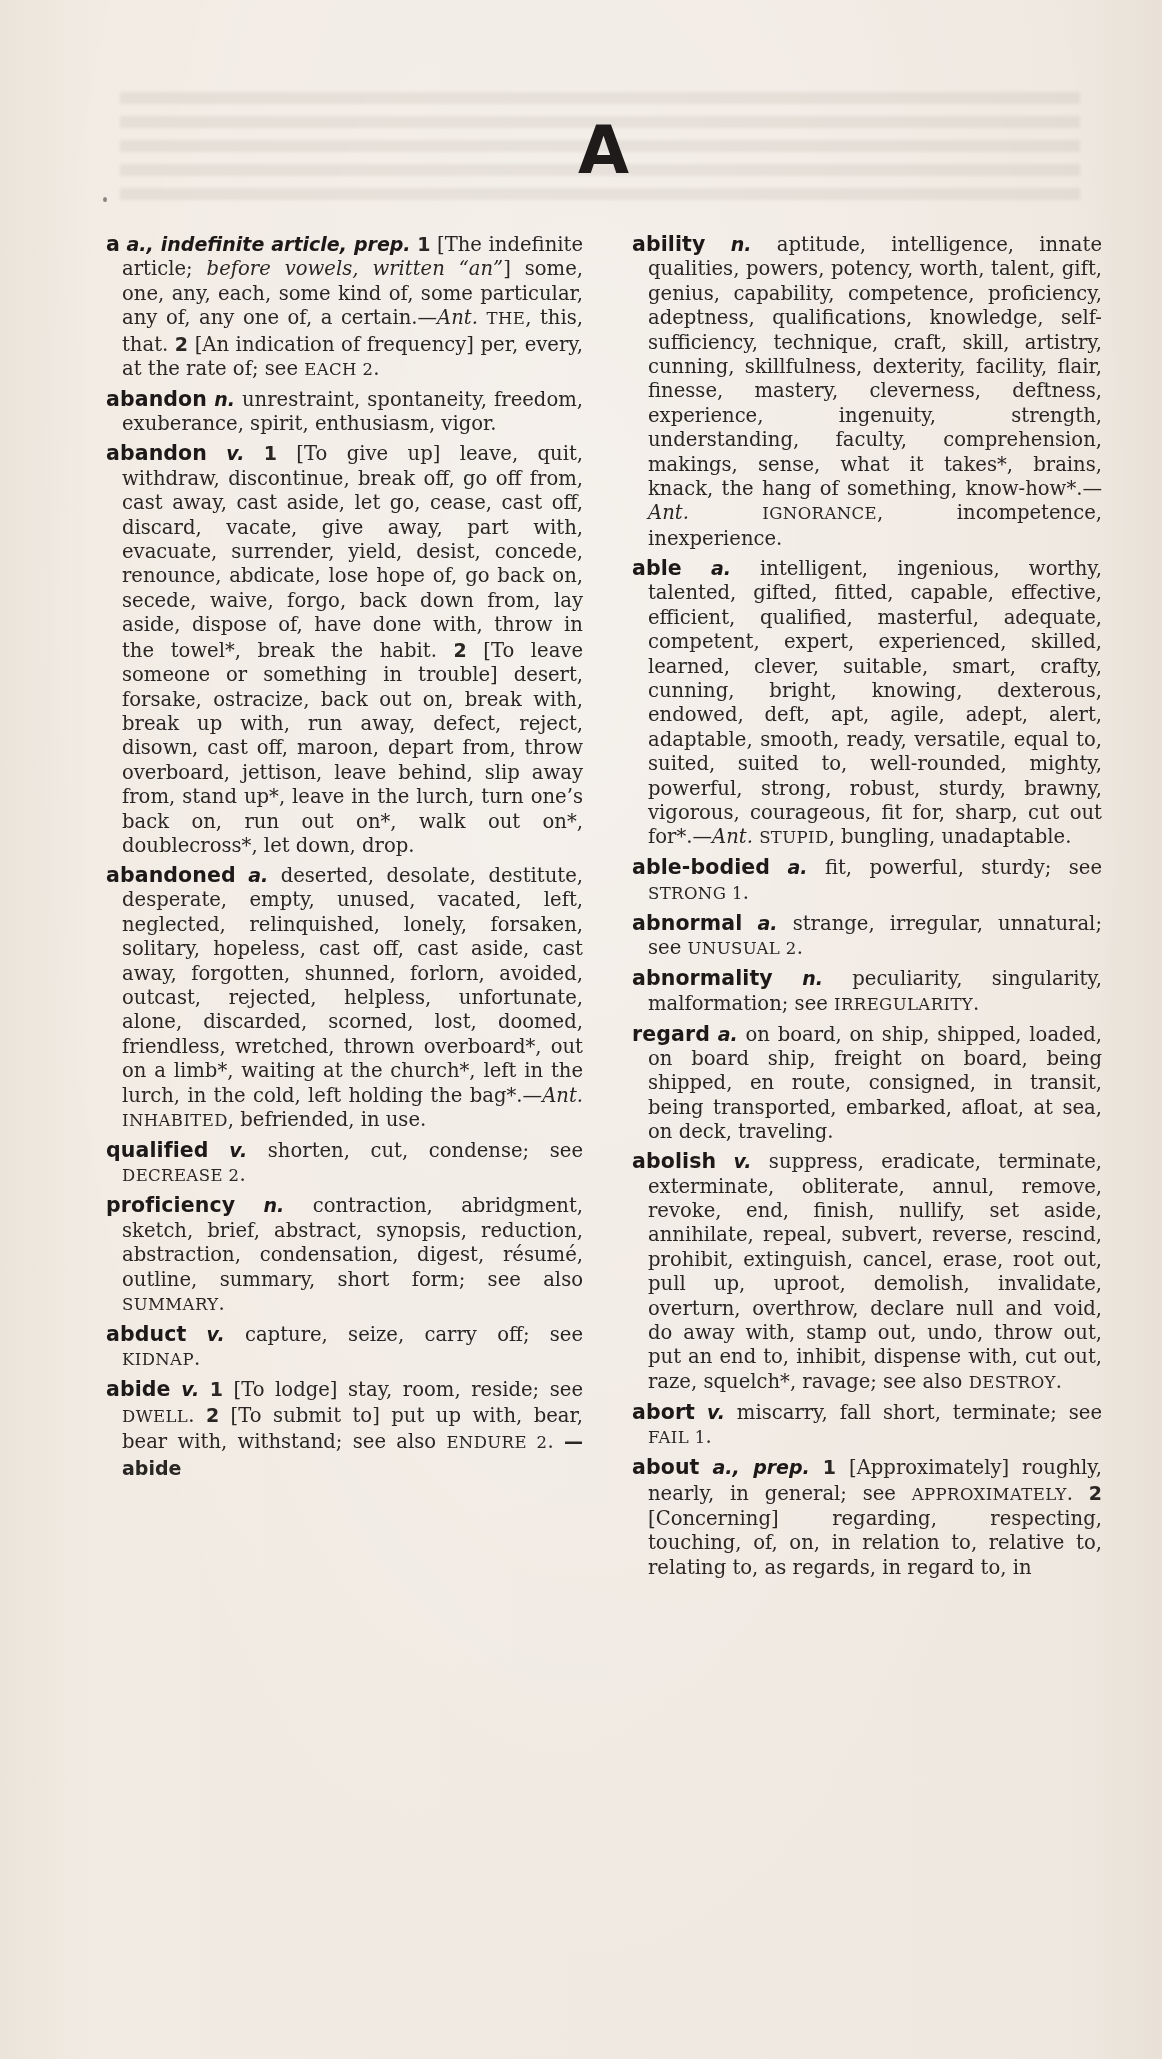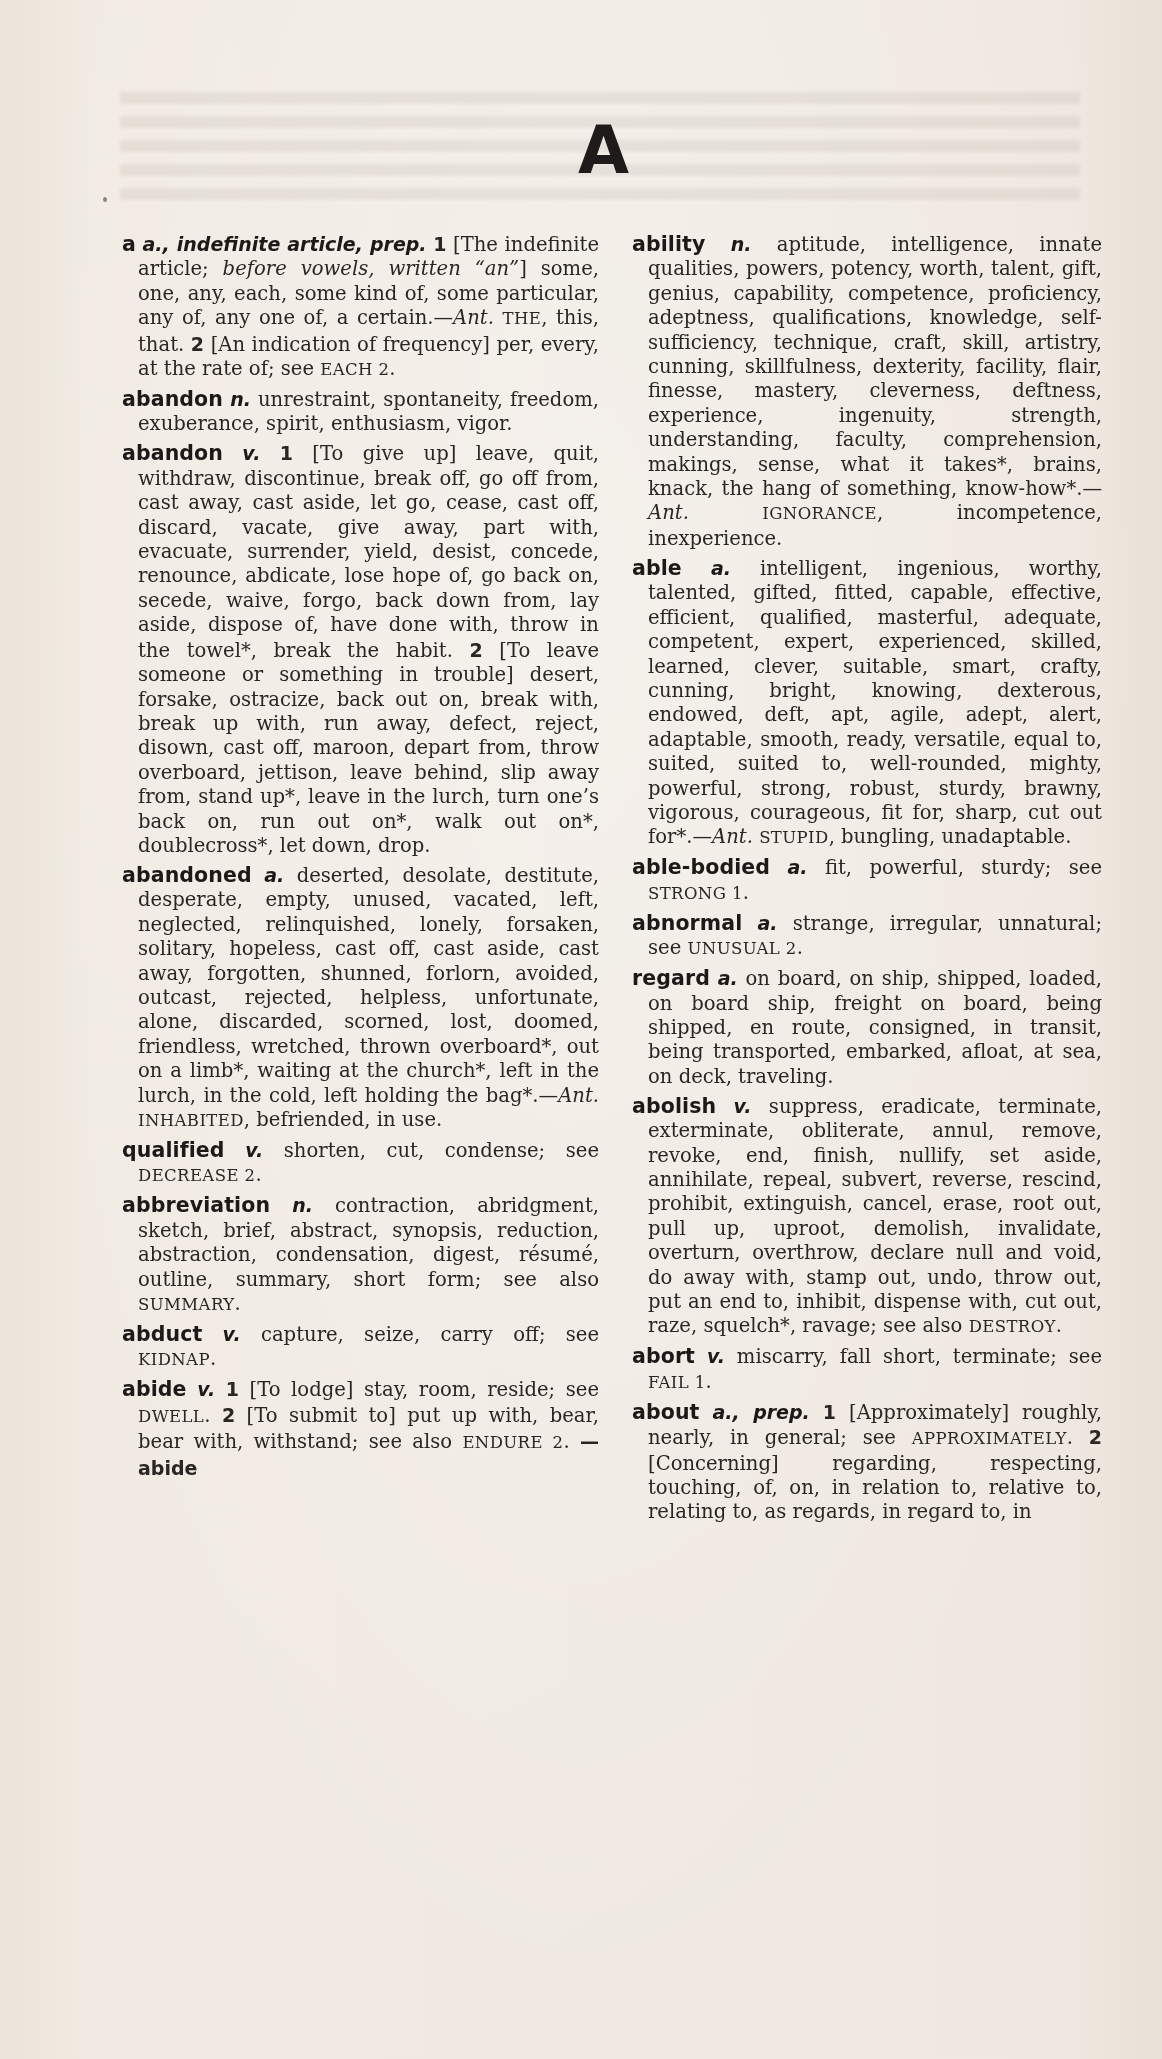--- a/index.html
+++ b/index.html
@@ -30,21 +30,21 @@
     .speck {
       position: absolute; left: 103px; top: 197px; width: 4px; height: 5px;
       border-radius: 50%; background: #8a8580;
     }
     .column {
       position: absolute; top: 232px;
       font-size: 19.6px; line-height: 24.4px;
       text-align: justify;
       hyphens: manual;
     }
-    .col-left { left: 106px; width: 477px; margin-left: 16px; }
+    .col-left { left: 106px; width: 477px; }
     .col-right { left: 632px; width: 470px; }
     .entry {
       padding-left: 16px; text-indent: -16px;
       margin: 0 0 4.6px 0;
     }
     .hw {
       font-family: "DejaVu Sans", sans-serif; font-weight: bold;
       font-size: 20.5px; color: #1c1918; letter-spacing: 0.1px;
     }
     .pos {
@@ -64,27 +64,28 @@
   <div class="bleed"></div>
   <div class="letter-heading">A</div>
   <div class="speck"></div>
 
   <div class="column col-left" id="col-0">
       <p class="entry"><span class="hw">a</span> <span class="pos">a., indefinite article, prep.</span><span> </span><span class="sense">1</span><span> [The indefinite article; </span><span class="it">before vowels, written “an”</span><span>] some, one, any, each, some kind of, some particular, any of, any one of, a certain.—</span><span class="it">Ant.</span><span> </span><span class="lower-sc">THE</span><span>, this, that. </span><span class="sense">2</span><span> [An indication of frequency] per, every, at the rate of; see </span><span class="lower-sc">EACH 2</span><span>.</span></p>
       <p class="entry"><span class="hw">abandon</span> <span class="pos">n.</span><span> unrestraint, spontaneity, freedom, exuberance, spirit, enthusiasm, vigor.</span></p>
       <p class="entry"><span class="hw">abandon</span> <span class="pos">v.</span><span> </span><span class="sense">1</span><span> [To give up] leave, quit, withdraw, discontinue, break off, go off from, cast away, cast aside, let go, cease, cast off, discard, vacate, give away, part with, evacuate, surrender, yield, desist, concede, renounce, abdicate, lose hope of, go back on, secede, waive, forgo, back down from, lay aside, dispose of, have done with, throw in the towel*, break the habit. </span><span class="sense">2</span><span> [To leave someone or something in trouble] desert, forsake, ostracize, back out on, break with, break up with, run away, defect, reject, disown, cast off, maroon, depart from, throw overboard, jettison, leave behind, slip away from, stand up*, leave in the lurch, turn one’s back on, run out on*, walk out on*, doublecross*, let down, drop.</span></p>
       <p class="entry"><span class="hw">abandoned</span> <span class="pos">a.</span><span> deserted, desolate, destitute, desperate, empty, unused, vacated, left, neglected, relinquished, lonely, forsaken, solitary, hopeless, cast off, cast aside, cast away, forgotten, shunned, forlorn, avoided, outcast, rejected, helpless, unfortunate, alone, discarded, scorned, lost, doomed, friendless, wretched, thrown overboard*, out on a limb*, waiting at the church*, left in the lurch, in the cold, left holding the bag*.—</span><span class="it">Ant.</span><span> </span><span class="lower-sc">INHABITED</span><span>, befriended, in use.</span></p>
       <p class="entry"><span class="hw">qualified</span> <span class="pos">v.</span><span> shorten, cut, condense; see </span><span class="lower-sc">DECREASE 2</span><span>.</span></p>
-      <p class="entry"><span class="hw">abbreviation</span> <span class="pos">n.</span><span> contraction, abridgment, sketch, brief, abstract, synopsis, reduction, abstraction, condensation, digest, résumé, outline, summary, short form; see also </span><span class="lower-sc">SUMMARY</span><span>.</span></p>
+      <p class="entry"><span class="hw">proficiency</span> <span class="pos">n.</span><span> contraction, abridgment, sketch, brief, abstract, synopsis, reduction, abstraction, condensation, digest, résumé, outline, summary, short form; see also </span><span class="lower-sc">SUMMARY</span><span>.</span></p>
       <p class="entry"><span class="hw">abduct</span> <span class="pos">v.</span><span> capture, seize, carry off; see </span><span class="lower-sc">KIDNAP</span><span>.</span></p>
       <p class="entry"><span class="hw">abide</span> <span class="pos">v.</span><span> </span><span class="sense">1</span><span> [To lodge] stay, room, reside; see </span><span class="lower-sc">DWELL</span><span>. </span><span class="sense">2</span><span> [To submit to] put up with, bear, bear with, withstand; see also </span><span class="lower-sc">ENDURE 2</span><span>. </span><span class="sense">—abide</span></p>
     </div>
   <div class="column col-right" id="col-1">
       <p class="entry"><span class="hw">ability</span> <span class="pos">n.</span><span> aptitude, intelligence, innate qualities, powers, potency, worth, talent, gift, genius, capability, competence, proficiency, adeptness, qualifications, knowledge, self-sufficiency, technique, craft, skill, artistry, cunning, skillfulness, dexterity, facility, flair, finesse, mastery, cleverness, deftness, experience, ingenuity, strength, understanding, faculty, comprehension, makings, sense, what it takes*, brains, knack, the hang of something, know-how*.—</span><span class="it">Ant.</span><span> </span><span class="lower-sc">IGNORANCE</span><span>, incompetence, inexperience.</span></p>
       <p class="entry"><span class="hw">able</span> <span class="pos">a.</span><span> intelligent, ingenious, worthy, talented, gifted, fitted, capable, effective, efficient, qualified, masterful, adequate, competent, expert, experienced, skilled, learned, clever, suitable, smart, crafty, cunning, bright, knowing, dexterous, endowed, deft, apt, agile, adept, alert, adaptable, smooth, ready, versatile, equal to, suited, suited to, well-rounded, mighty, powerful, strong, robust, sturdy, brawny, vigorous, courageous, fit for, sharp, cut out for*.—</span><span class="it">Ant.</span><span> </span><span class="lower-sc">STUPID</span><span>, bungling, unadaptable.</span></p>
       <p class="entry"><span class="hw">able-bodied</span> <span class="pos">a.</span><span> fit, powerful, sturdy; see </span><span class="lower-sc">STRONG 1</span><span>.</span></p>
       <p class="entry"><span class="hw">abnormal</span> <span class="pos">a.</span><span> strange, irregular, unnatural; see </span><span class="lower-sc">UNUSUAL 2</span><span>.</span></p>
+      <p class="entry"><span class="hw">abnormality</span> <span class="pos">n.</span><span> peculiarity, singularity, malformation; see </span><span class="lower-sc">IRREGULARITY</span><span>.</span></p>
       <p class="entry"><span class="hw">regard</span> <span class="pos">a.</span><span> on board, on ship, shipped, loaded, on board ship, freight on board, being shipped, en route, consigned, in transit, being transported, embarked, afloat, at sea, on deck, traveling.</span></p>
       <p class="entry"><span class="hw">abolish</span> <span class="pos">v.</span><span> suppress, eradicate, terminate, exterminate, obliterate, annul, remove, revoke, end, finish, nullify, set aside, annihilate, repeal, subvert, reverse, rescind, prohibit, extinguish, cancel, erase, root out, pull up, uproot, demolish, invalidate, overturn, overthrow, declare null and void, do away with, stamp out, undo, throw out, put an end to, inhibit, dispense with, cut out, raze, squelch*, ravage; see also </span><span class="lower-sc">DESTROY</span><span>.</span></p>
       <p class="entry"><span class="hw">abort</span> <span class="pos">v.</span><span> miscarry, fall short, terminate; see </span><span class="lower-sc">FAIL 1</span><span>.</span></p>
       <p class="entry"><span class="hw">about</span> <span class="pos">a., prep.</span><span> </span><span class="sense">1</span><span> [Approximately] roughly, nearly, in general; see </span><span class="lower-sc">APPROXIMATELY</span><span>. </span><span class="sense">2</span><span> [Concerning] regarding, respecting, touching, of, on, in relation to, relative to, relating to, as regards, in regard to, in</span></p>
     </div>
 </div>
 
 </body></html>

